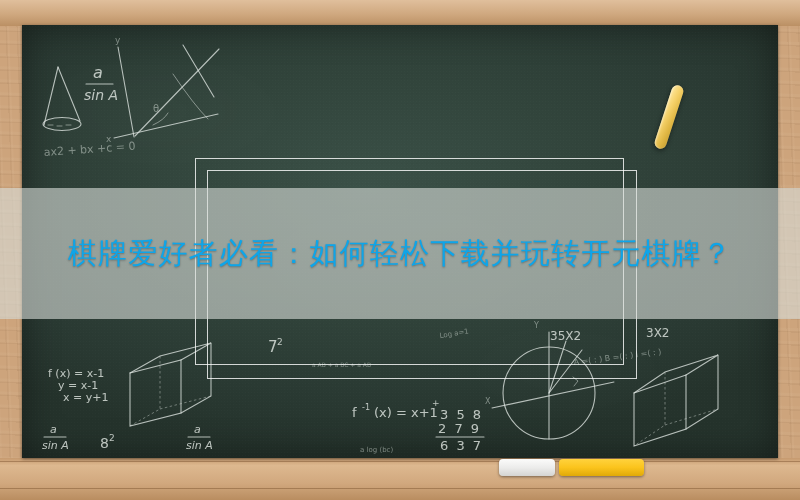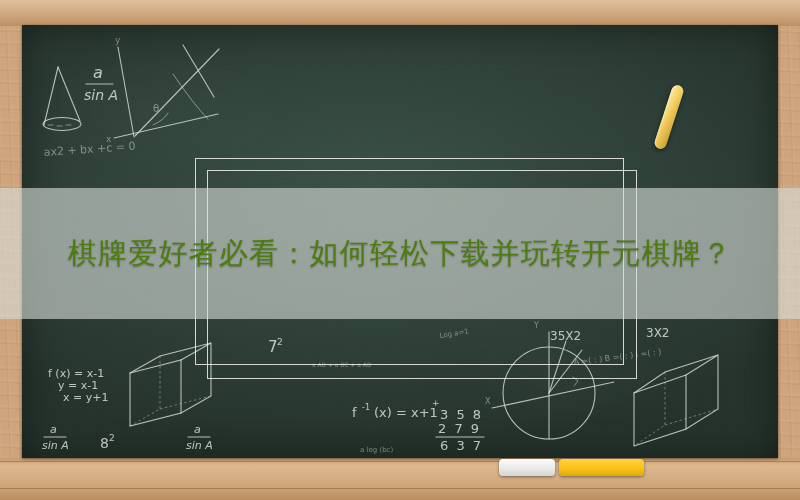--- a/index.html
+++ b/index.html
@@ -98,21 +98,21 @@
     box-shadow:0 1px 3px rgba(0,0,0,.45);}
 
   
   .overlay-band{
     position:absolute;left:0;top:188px;width:800px;height:131px;
     background:rgba(214,219,214,.62);
   }
   .title{
     position:absolute;left:0;top:188px;width:800px;height:131px;
     display:flex;align-items:center;justify-content:center;
-    color:#4d7c0f;font-size:29px;letter-spacing:1.2px;font-weight:400;
+    color:#0ea5e9;font-size:29px;letter-spacing:1.2px;font-weight:400;
     text-shadow:0 1px 2px rgba(0,0,0,.30);
     white-space:nowrap;
   }
 </style>
 </head>
 <body>
 
 <div id="stage">
 
   <div class="frame">

